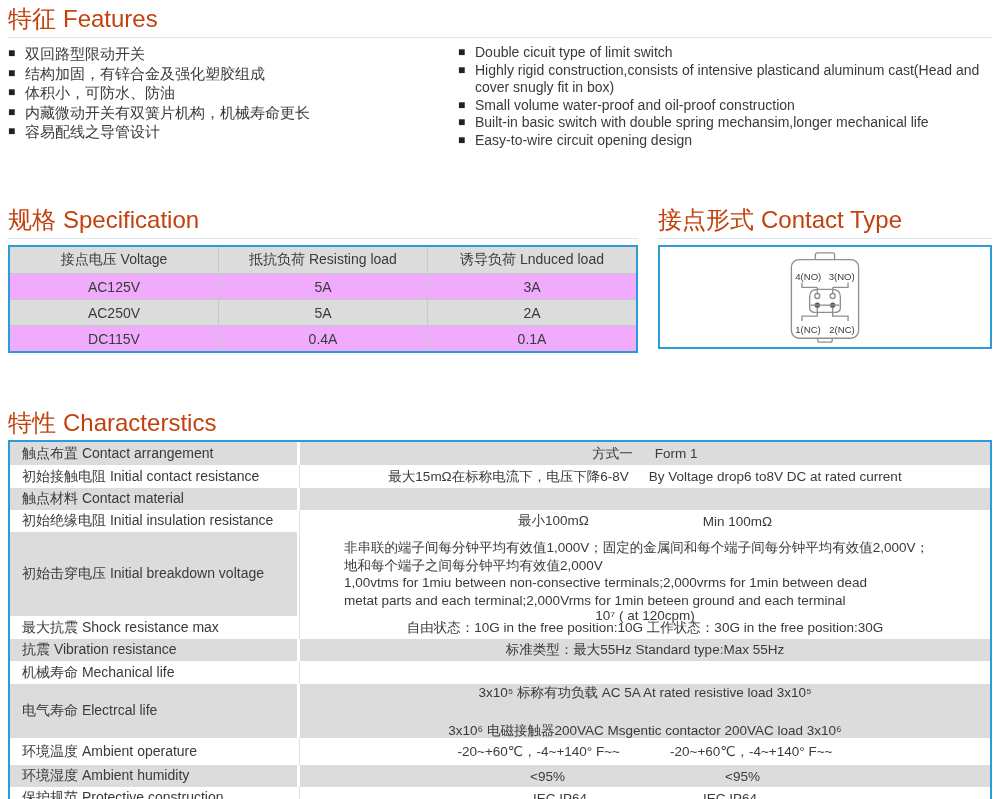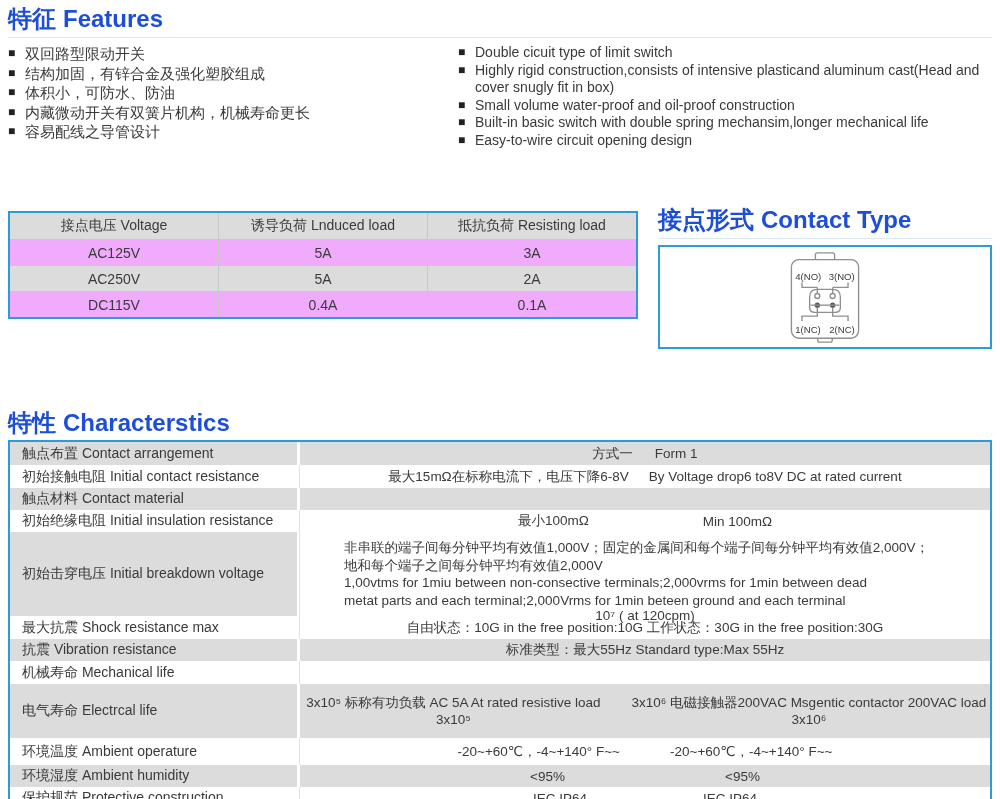--- a/index.html
+++ b/index.html
@@ -6,21 +6,21 @@
   html,body { background:#ffffff; }
   body {
     width:1000px; height:799px; overflow:hidden;
     font-family:"Liberation Sans","DejaVu Sans",sans-serif;
     color:#3a3a3a;
   }
   .page { position:relative; width:1000px; height:799px; background:#fff; }
 
   
   .sec-title {
-    font-size:24px; line-height:30px; color:#1d4ed8; font-weight:700;
+    font-size:24px; line-height:30px; color:#c2410c; font-weight:400;
     padding-bottom:3px; border-bottom:1px solid #d9e9f4;
   }
   .sec-title .t-en { margin-left:7px; }
 
   
   .features { position:absolute; left:8px; top:4px; width:984px; }
   .features-body { display:flex; padding-top:6px; }
   .feat-list { list-style:none; }
   .feat-list li { position:relative; padding-left:17px; }
   .feat-list .blt { position:absolute; left:0; top:0; font-size:12px; color:#222; }
@@ -49,28 +49,28 @@
                font-family:"Liberation Sans","DejaVu Sans",sans-serif; }
 
   
   .chars { position:absolute; left:8px; top:408px; width:984px; }
   .chars .sec-title { border-bottom:none; padding-bottom:2px; }
   .char-table { border:2px solid #2b9cd8; border-bottom-width:3px; background:#fff; }
   .char-row { display:flex; align-items:stretch; }
   .char-label { flex:0 0 290px; width:290px; display:flex; align-items:center;
                 padding-left:12px; font-size:14px; border-right:3px solid #ffffff; }
   .char-value { flex:1; display:flex; align-items:center; justify-content:center;
-                font-size:13.5px; text-align:center; }
+                font-size:13.5px; }
   .bg-g { background:#dcdcdc; }
   .bg-w { background:#ffffff; }
   .char-row.vw .char-value.bg-w { border-left:1px solid #e2e2e2; margin-left:-1px; }
   .char-value.lines-left { flex-direction:column; align-items:flex-start;
                            justify-content:center; padding-left:44px; text-align:left;
                            line-height:17.5px; font-size:13.5px; }
-  .char-value.lines-center { flex-direction:row; align-items:center;
+  .char-value.lines-center { flex-direction:column; align-items:center;
                              justify-content:center; line-height:17px; font-size:13.5px;gap:21px; }
 </style>
 </head>
 <body>
 
 <div class="page">
 
   <section class="features">
     <div class="sec-title">
       <span class="t-cn">特征</span><span class="t-en">Features</span>
@@ -89,25 +89,28 @@
           <li><span class="blt">■</span><span>Small volume water-proof and oil-proof construction</span></li>
           <li><span class="blt">■</span><span>Built-in basic switch with double spring mechansim,longer mechanical life</span></li>
           <li><span class="blt">■</span><span>Easy-to-wire circuit opening design</span></li>
         </ul>
     </div>
   </section>
 
   <div class="row2">
 
     <section class="spec-block">
+      <div class="sec-title">
+        <span class="t-cn">规格</span><span class="t-en">Specification</span>
+      </div>
       <div class="spec-table" id="spec-table">
           <div class="spec-tr head">
             <div class="spec-td">接点电压 Voltage</div>
+            <div class="spec-td">抵抗负荷 Resisting load</div>
             <div class="spec-td">诱导负荷 Lnduced load</div>
-            <div class="spec-td">抵抗负荷 Resisting load</div>
           </div>
           <div class="spec-tr">
             <div class="spec-td">AC125V</div>
             <div class="spec-td">5A</div>
             <div class="spec-td">3A</div>
           </div>
           <div class="spec-tr alt">
             <div class="spec-td">AC250V</div>
             <div class="spec-td">5A</div>
             <div class="spec-td">2A</div>

